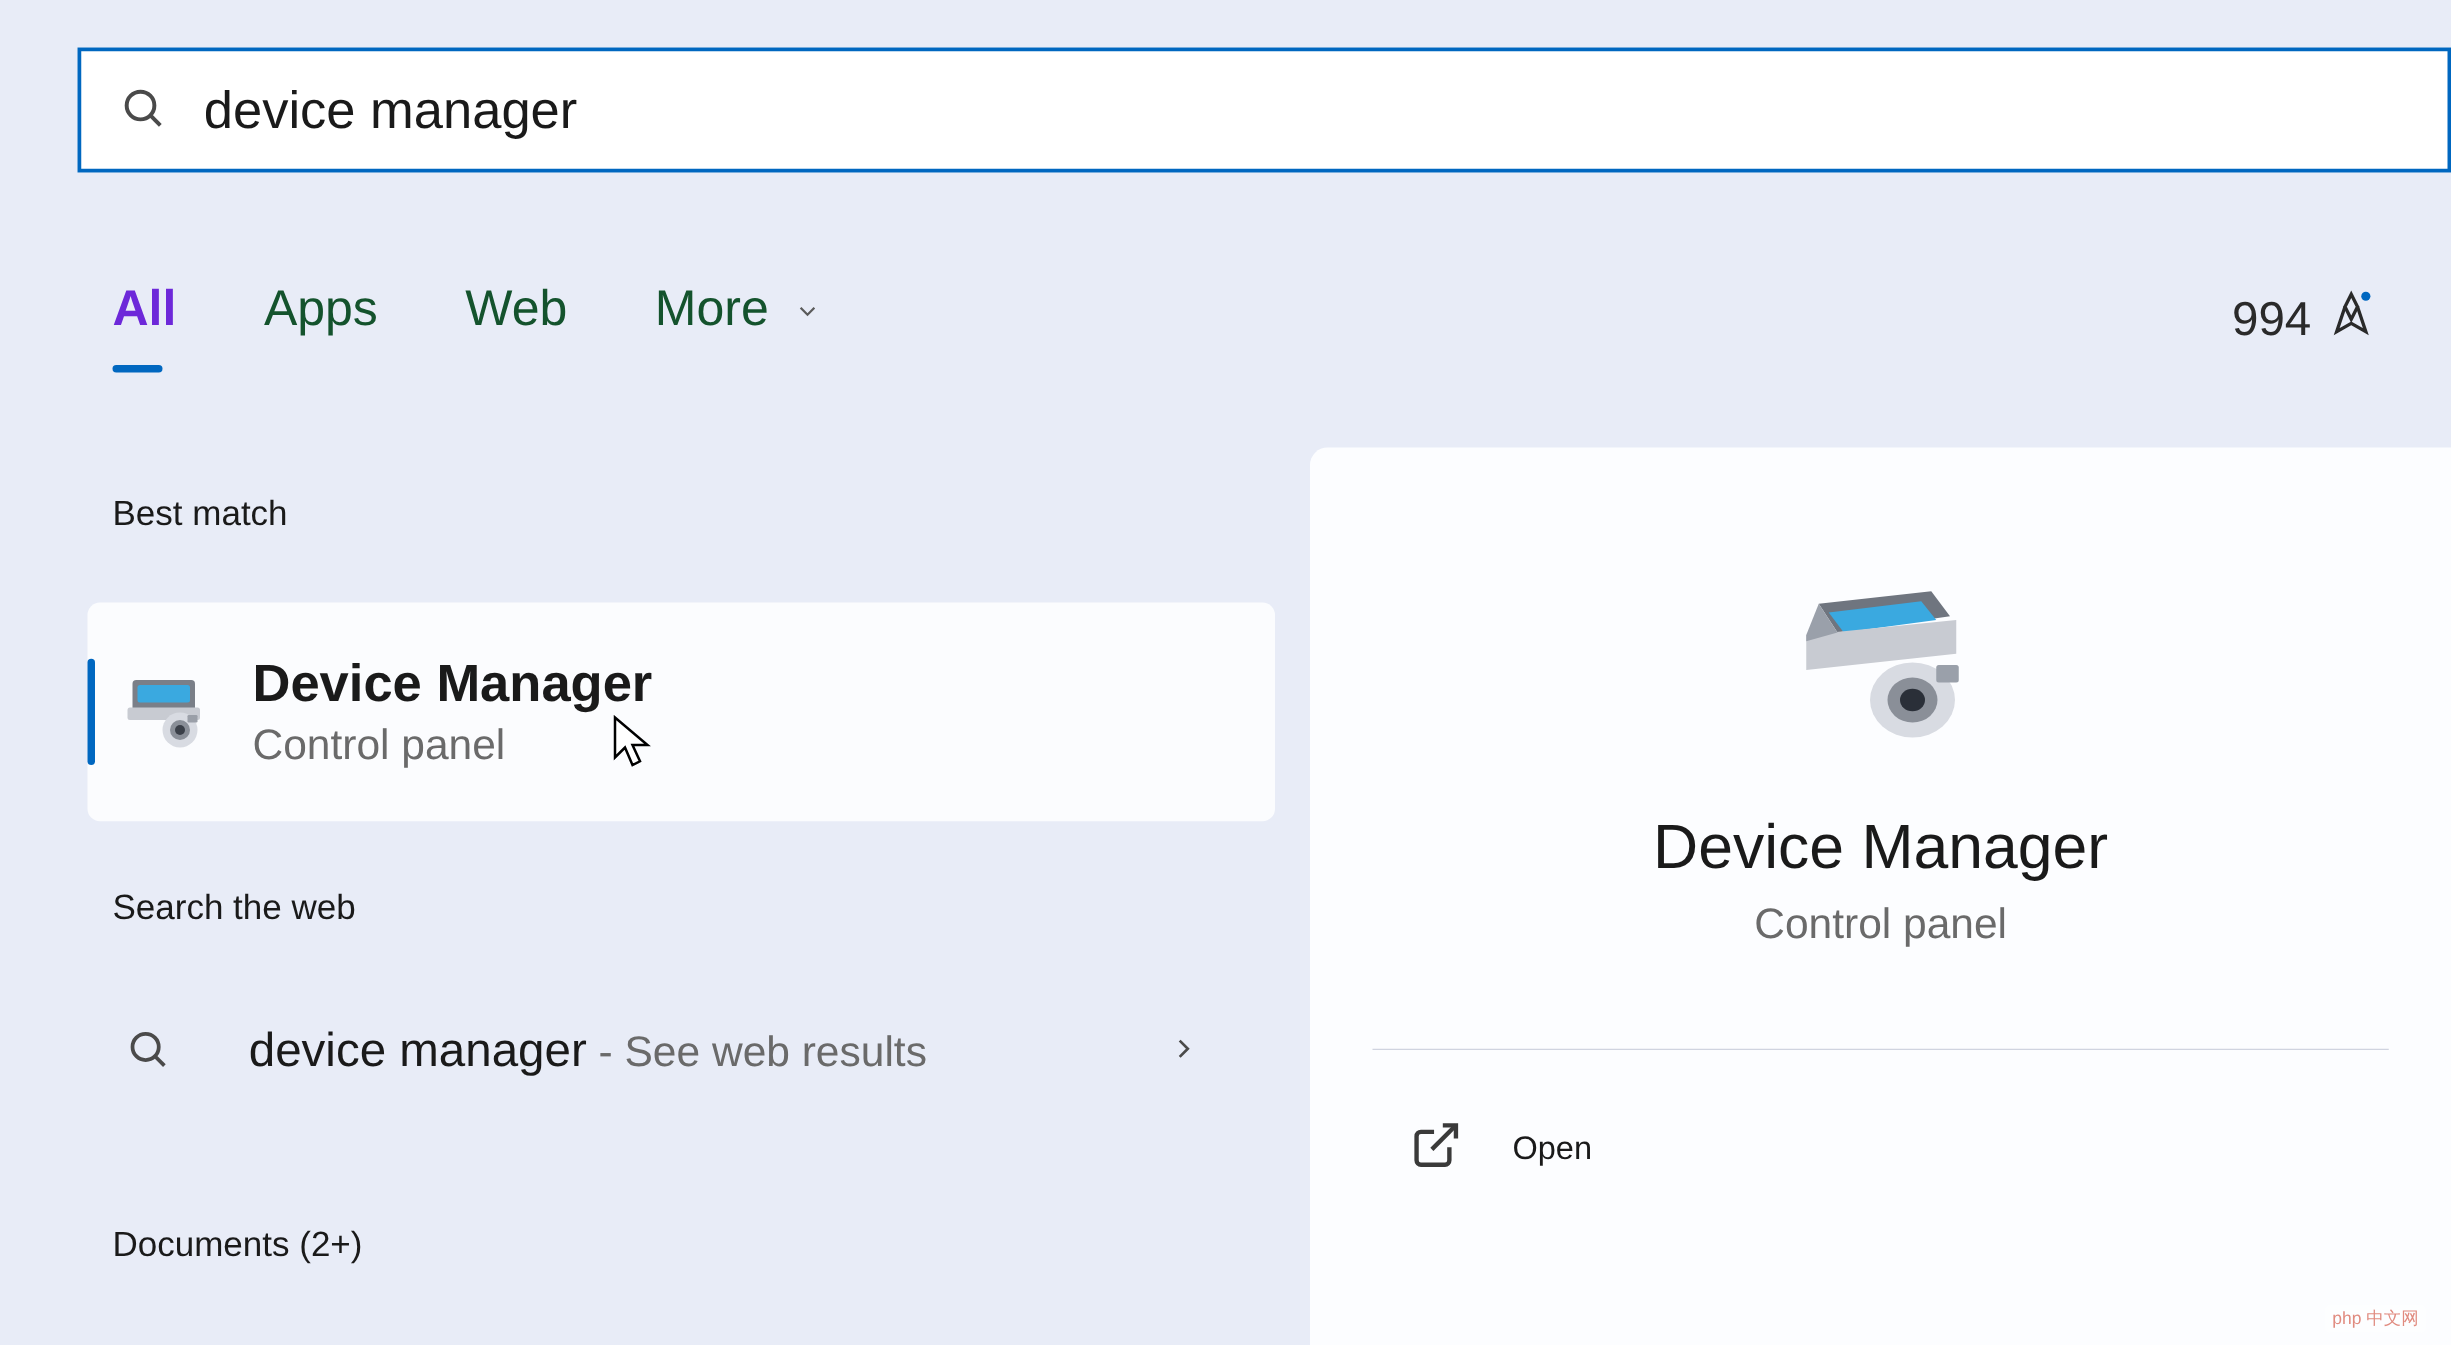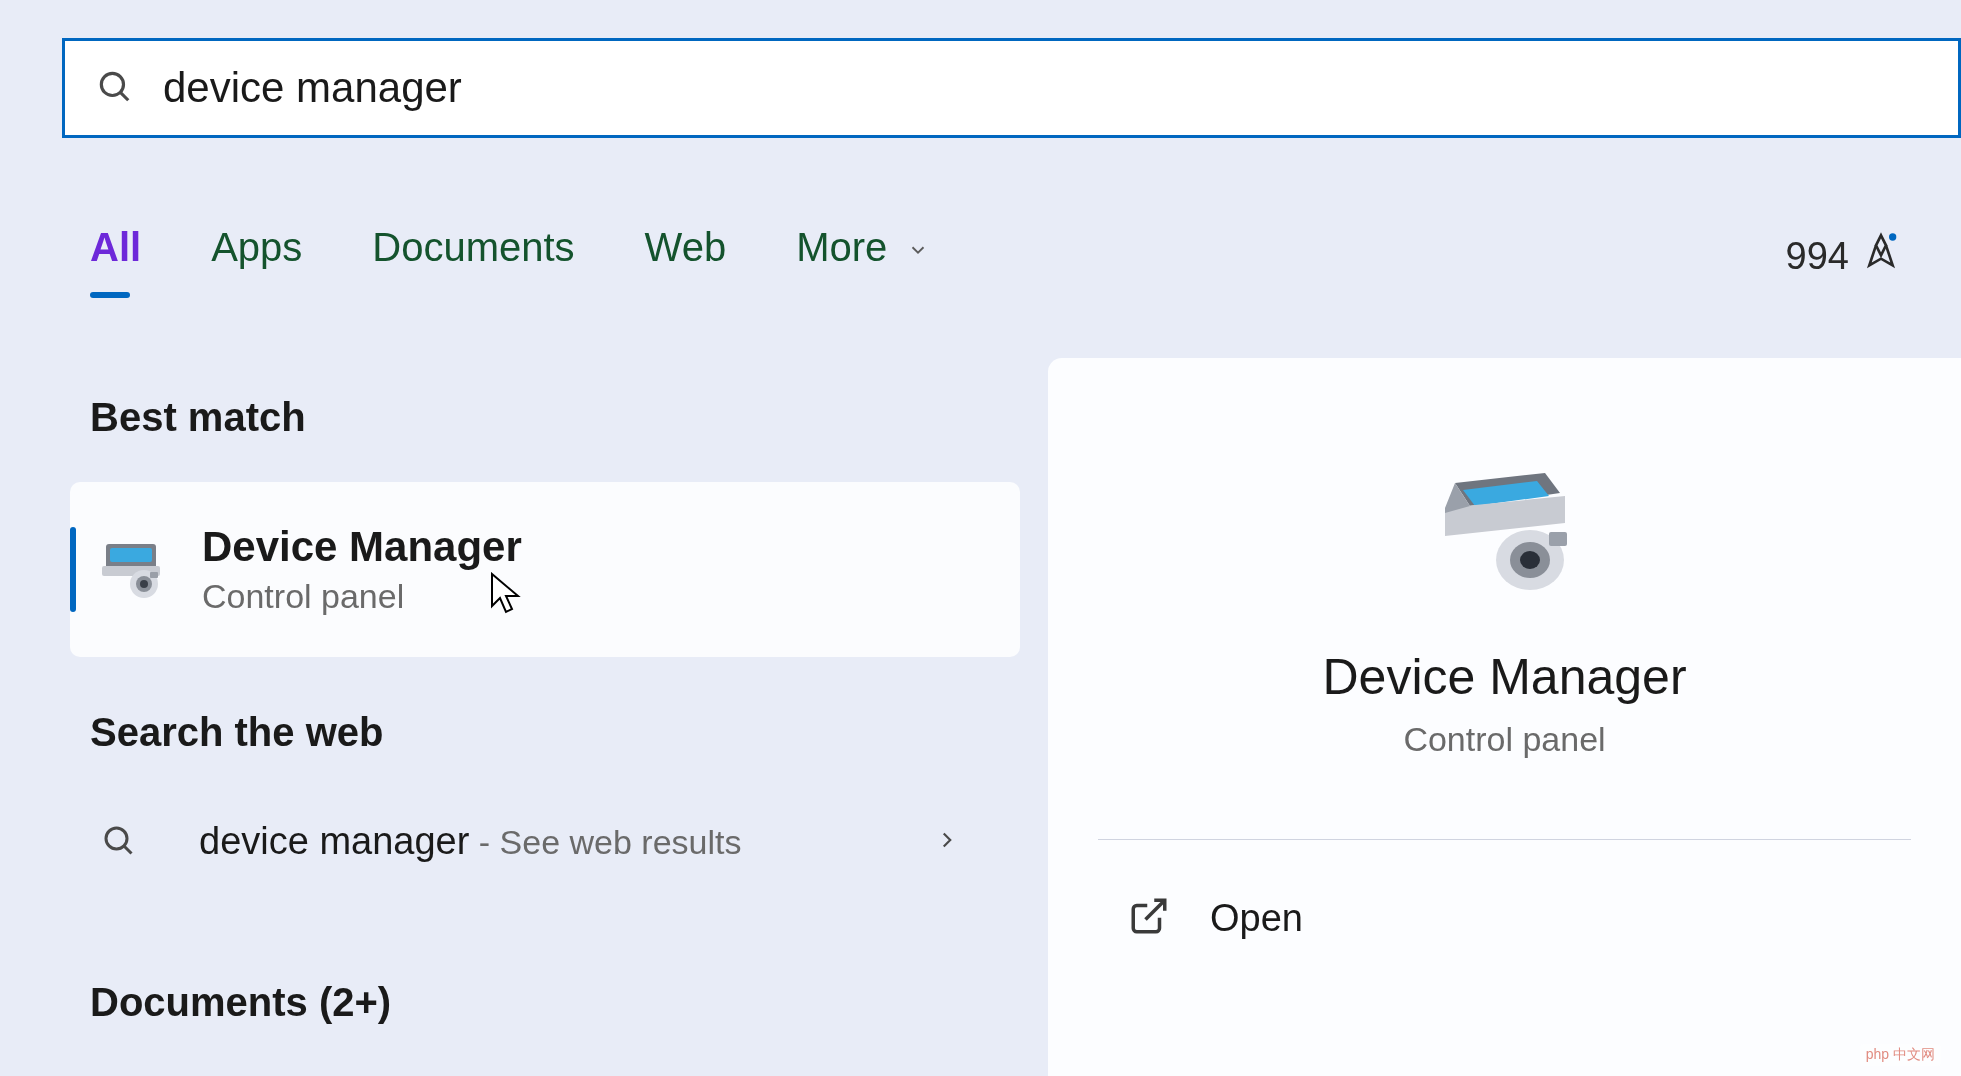--- a/index.html
+++ b/index.html
@@ -78,22 +78,22 @@
     .rewards {
       margin-left: auto;
       display: flex;
       align-items: center;
       gap: 12px;
       font-size: 38px;
       color: #2a2a2a;
     }
     .section-heading {
       position: absolute;
-      font-size: 40px;
-      font-weight: 700;
+      font-size: 28px;
+      font-weight: 400;
       color: #1a1a1a;
       left: 90px;
     }
     .best-match-heading { top: 395px; }
     .search-web-heading { top: 710px; }
     .documents-heading { top: 950px; margin-top: 30px; }
     .result-card {
       position: absolute;
       top: 482px;
       left: 70px;
@@ -197,21 +197,21 @@
     .open-row {
       align-self: flex-start;
       margin-left: 80px;
       margin-top: 55px;
       display: flex;
       align-items: center;
       gap: 40px;
       cursor: pointer;
     }
     .open-text {
-      font-size: 38px;
+      font-size: 26px;
       color: #1a1a1a;
     }
     .cursor {
       position: absolute;
       top: 572px;
       left: 490px;
       pointer-events: none;
     }
     .watermark {
       position: absolute;
@@ -234,21 +234,20 @@
       <circle cx="11" cy="11" r="7"></circle>
       <line x1="21" y1="21" x2="16" y2="16"></line>
     </svg>
   </span>
   <input class="search-input" type="text" value="device manager" style="">
 </div>
 
 <div class="tabs-row">
   <div class="tab active">All</div>
   <div class="tab">Apps</div>
-  <div class="tab">Documents</div>
   <div class="tab">Web</div>
   <div class="tab more">
     <span>More</span>
     <span>
       <svg width="22" height="22" viewBox="0 0 24 24" fill="none" stroke="#5b5b5b" stroke-width="2">
         <polyline points="6 9 12 15 18 9"></polyline>
       </svg>
     </span>
   </div>
   <div class="rewards">

